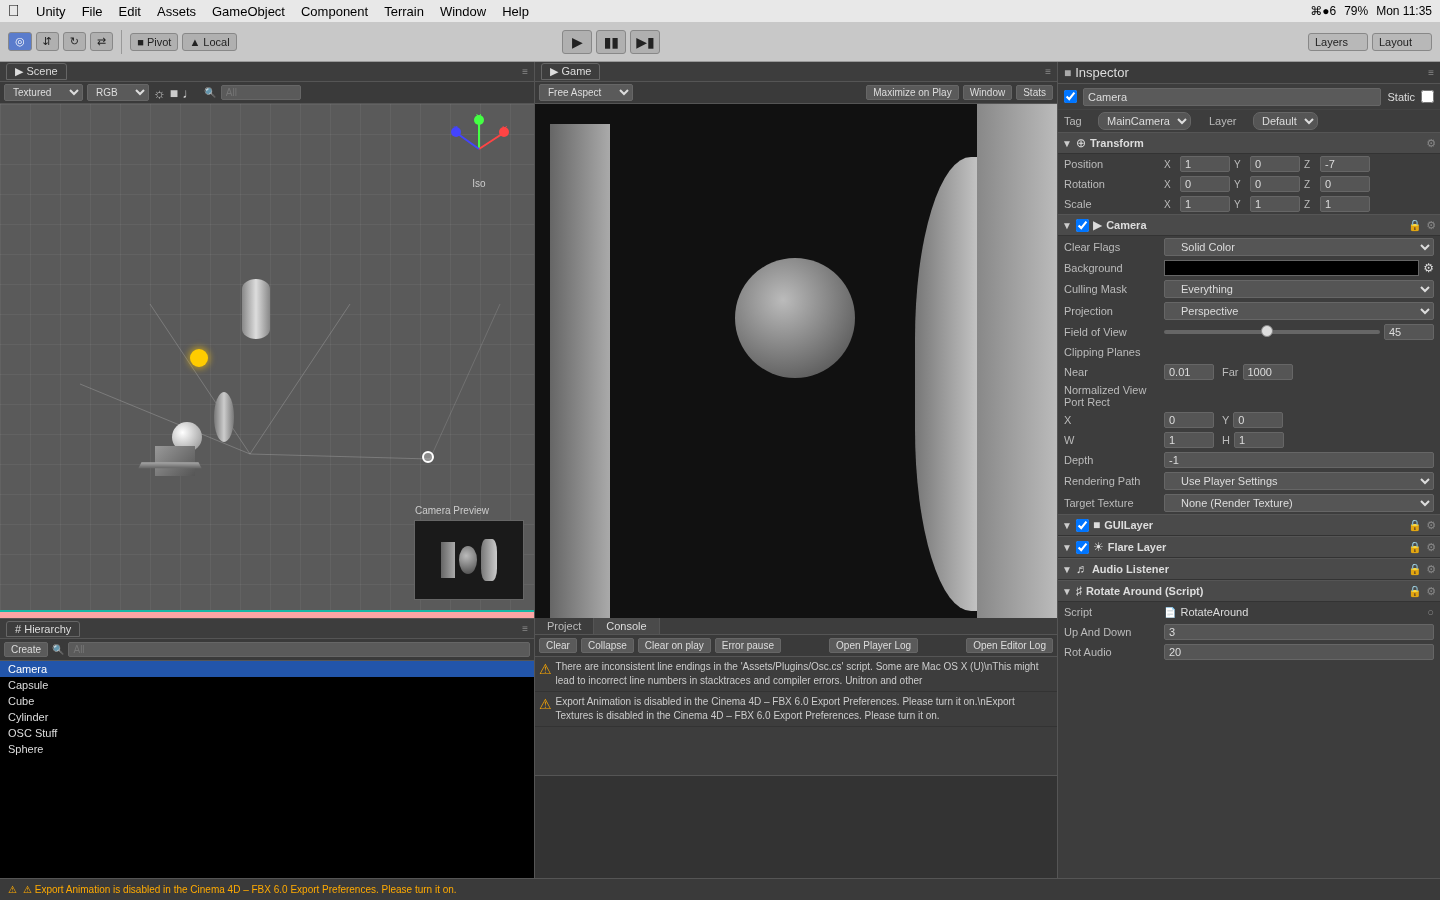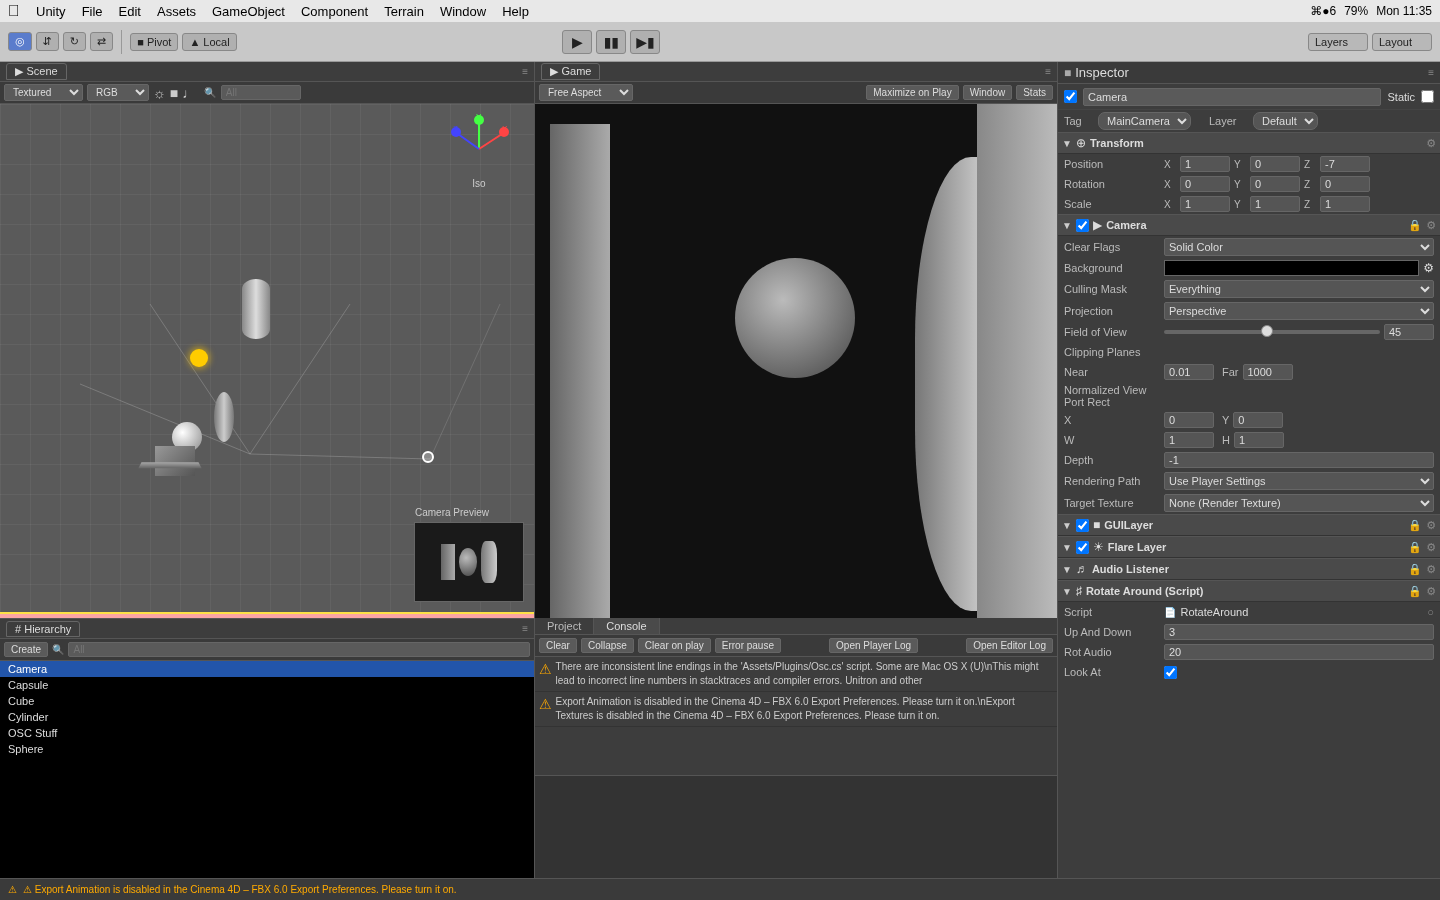--- a/index.html
+++ b/index.html
@@ -47,22 +47,22 @@
       display: flex; width: 100%; height: calc(900px - 22px - 40px);
     }
 
     
     #left-panel {
       width: 535px; display: flex; flex-direction: column; border-right: 1px solid #555;
     }
 
     
     #scene-view {
-      flex: 1; background: #fde047; position: relative; overflow: hidden;
-      border-bottom: 4px solid #fca5a5;
+      flex: 1; background: #14b8a6; position: relative; overflow: hidden;
+      border-bottom: 6px solid #fca5a5;
     }
     .panel-header {
       height: 20px; background: #3d3d3d; display: flex; align-items: center;
       padding: 0 6px; gap: 4px; font-size: 11px; border-bottom: 1px solid #555;
     }
     .panel-tab {
       background: #5a5a5a; border: 1px solid #666; border-radius: 3px 3px 0 0;
       padding: 1px 8px; font-size: 11px; cursor: pointer; color: #ddd;
     }
     .panel-tab.active { background: #3d3d3d; }
@@ -215,21 +215,21 @@
     .component-header {
       height: 22px; background: #4a4a4a; display: flex; align-items: center;
       padding: 0 4px; gap: 4px; border-top: 1px solid #555; border-bottom: 1px solid #333;
       cursor: pointer;
     }
     .component-name { font-size: 11px; font-weight: bold; color: #ddd; }
     .component-actions { margin-left: auto; display: flex; gap: 4px; }
 
     .inspector-dropdown {
       flex: 1; background: #555; border: 1px solid #666; border-radius: 2px;
-      padding: 1px 0; font-size: 11px; color: #ddd;
+      padding: 1px 12px; font-size: 11px; color: #ddd;
     }
     .color-swatch {
       flex: 1; height: 16px; background: #000; border: 1px solid #666; cursor: pointer;
     }
     .slider-container { flex: 1; display: flex; align-items: center; gap: 4px; }
     .slider-track {
       flex: 1; height: 4px; background: #666; border-radius: 2px; position: relative;
     }
     .slider-thumb {
       position: absolute; top: -5px; width: 12px; height: 12px;
@@ -731,24 +731,20 @@
       </div>
     </div>
     <div class="inspector-row">
       <span class="inspector-label">Up And Down</span>
       <input class="inspector-field" type="text" value="3" style="">
     </div>
     <div class="inspector-row">
       <span class="inspector-label">Rot Audio</span>
       <input class="inspector-field" type="text" value="20" style="">
     </div>
-    <div class="inspector-row">
-      <span class="inspector-label">Look At</span>
-      <input type="checkbox" checked="" style="">
-    </div>
   </div>
 
 </div>
 
 <div id="status-bar">
   <span>⚠</span>
   <span>⚠ Export Animation is disabled in the Cinema 4D – FBX 6.0 Export Preferences. Please turn it on.</span>
 </div>
 
 </body></html>

